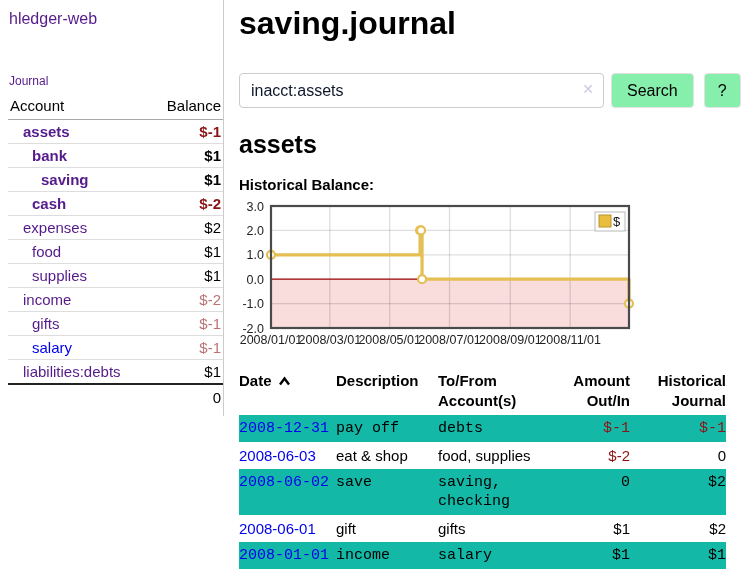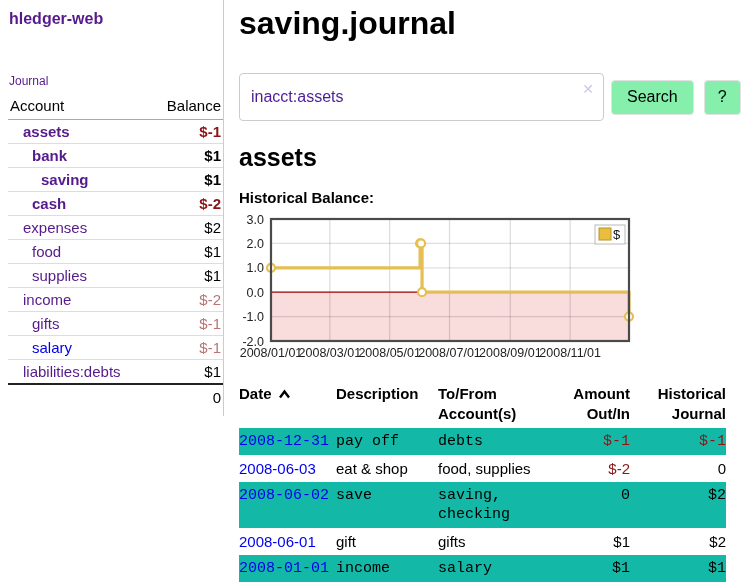--- a/index.html
+++ b/index.html
@@ -2,21 +2,21 @@
 <html><head>
 <meta charset="utf-8">
 <style>
   html,body{margin:0;padding:0;background:#fff;color:#000;
     font-family:"Liberation Sans","DejaVu Sans",sans-serif;}
   .app{display:flex;width:742px;height:582px;overflow:hidden;}
 
   
   .sidebar{width:233px;box-sizing:border-box;padding:8px 0 6px 8px;
     border-right:1px solid #ccc;align-self:flex-start;}
-  .brand{display:block;color:#551a8b;font-size:16px;text-decoration:none;margin:2px 0 0 1px;font-weight:bold;}
+  .brand{display:block;color:#551a8b;font-size:16px;text-decoration:none;margin:2px 0 0 1px;}
   .nav-journal{display:block;color:#551a8b;font-size:12px;text-decoration:none;margin:46px 0 0 1px;}
   table.side{border-collapse:collapse;width:215px;margin-top:6px;font-size:15px;}
   table.side th{font-weight:400;text-align:left;padding:3px 2px 5px 2px;
     border-bottom:1px solid #a9a9a9;}
   table.side th.r{text-align:right;}
   table.side td{padding:3px 2px;border-bottom:1px solid #ddd;line-height:17px;}
   td.bal{text-align:right;}
   .d1{padding-left:15px !important;}
   .d2{padding-left:24px !important;}
   .d3{padding-left:33px !important;}
@@ -27,22 +27,22 @@
   .negm{color:#bb7373;}
   table.side td.total{border-top:2px solid #222;border-bottom:none;text-align:right;
     padding:4px 2px;}
   table.side td.total-spacer{border-top:2px solid #222;border-bottom:none;}
 
   
   .main{flex:1;box-sizing:border-box;padding:0 7px 0 15px;}
   h1.title{font-size:32px;font-weight:600;margin:3px 0 0 0;line-height:40px;letter-spacing:0;}
   .search-row{display:flex;align-items:center;margin-top:30px;}
   .search-wrap{position:relative;}
-  .search-input{width:365px;height:48px;box-sizing:border-box;border:1px solid #ccc;
-    border-radius:4px;padding:0 30px 0 11px;font-size:16px;color:#4c1d95;
+  .search-input{width:365px;height:35px;box-sizing:border-box;border:1px solid #ccc;
+    border-radius:4px;padding:0 30px 0 11px;font-size:16px;color:#0f172a;
     font-family:inherit;outline:none;}
   .clear-x{position:absolute;right:10px;top:8px;color:#cfc5e6;font-weight:700;
     font-size:14px;cursor:pointer;user-select:none;}
   .btn{background:#86efac;border:1px solid #e2e2e2;border-radius:4px;height:35px;
     font-size:16px;color:#000;font-family:inherit;cursor:pointer;}
   .btn.search{margin-left:7px;padding:0 15px;}
   .btn.help{margin-left:10px;padding:0 13px;}
   h2.acct-head{font-size:25px;font-weight:600;margin:21px 0 0 0;line-height:30px;}
   .chart-label{font-weight:700;font-size:15px;margin:17px 0 10px 0;}
   svg.chart{display:block;overflow:visible;font-family:inherit;}

